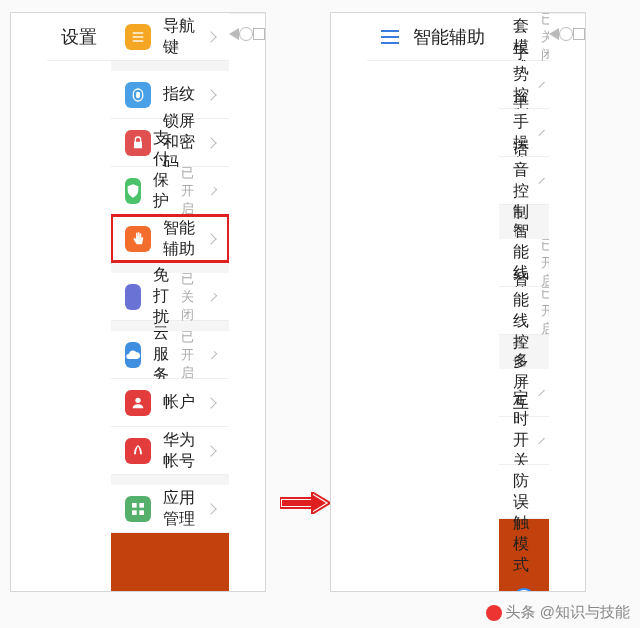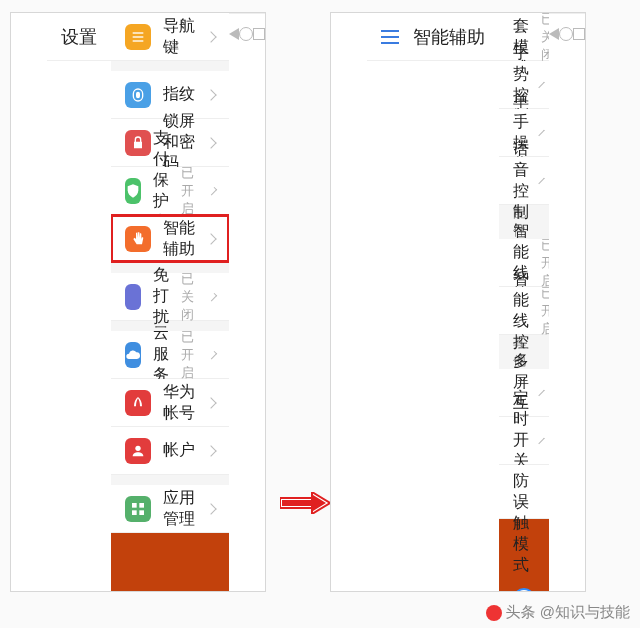--- a/index.html
+++ b/index.html
@@ -249,34 +249,34 @@
             <path d="M6 18a4 4 0 010-8 6 6 0 0111-2 5 5 0 011 10H6z"></path>
           </svg>
         </span>
         <span class="label">云服务</span>
         <span class="status">已开启</span>
         <span class="chevron"></span>
       </div>
       <div class="row">
         <span class="iconbox" style="background: rgb(226, 60, 60);">
           <svg viewBox="0 0 24 24">
-            <path d="M12 3c-4 3-6 8-6 14h3c0-5 1-9 3-12 2 3 3 7 3 12h3c0-6-2-11-6-14z"></path>
-          </svg>
-        </span>
-        <span class="label">华为帐号</span>
-        <span class="chevron"></span>
-      </div>
-      <div class="row">
-        <span class="iconbox" style="background: rgb(226, 60, 60);">
-          <svg viewBox="0 0 24 24">
             <circle cx="12" cy="8" r="4"></circle>
             <path d="M4 20c0-4 4-6 8-6s8 2 8 6H4z"></path>
           </svg>
         </span>
         <span class="label">帐户</span>
+        <span class="chevron"></span>
+      </div>
+      <div class="row">
+        <span class="iconbox" style="background: rgb(226, 60, 60);">
+          <svg viewBox="0 0 24 24">
+            <path d="M12 3c-4 3-6 8-6 14h3c0-5 1-9 3-12 2 3 3 7 3 12h3c0-6-2-11-6-14z"></path>
+          </svg>
+        </span>
+        <span class="label">华为帐号</span>
         <span class="chevron"></span>
       </div>
       <div class="gap"></div>
       <div class="row">
         <span class="iconbox" style="background: rgb(85, 176, 107);">
           <svg viewBox="0 0 24 24">
             <rect x="3" y="3" width="7" height="7"></rect>
             <rect x="14" y="3" width="7" height="7"></rect>
             <rect x="3" y="14" width="7" height="7"></rect>
             <rect x="14" y="14" width="7" height="7"></rect>

